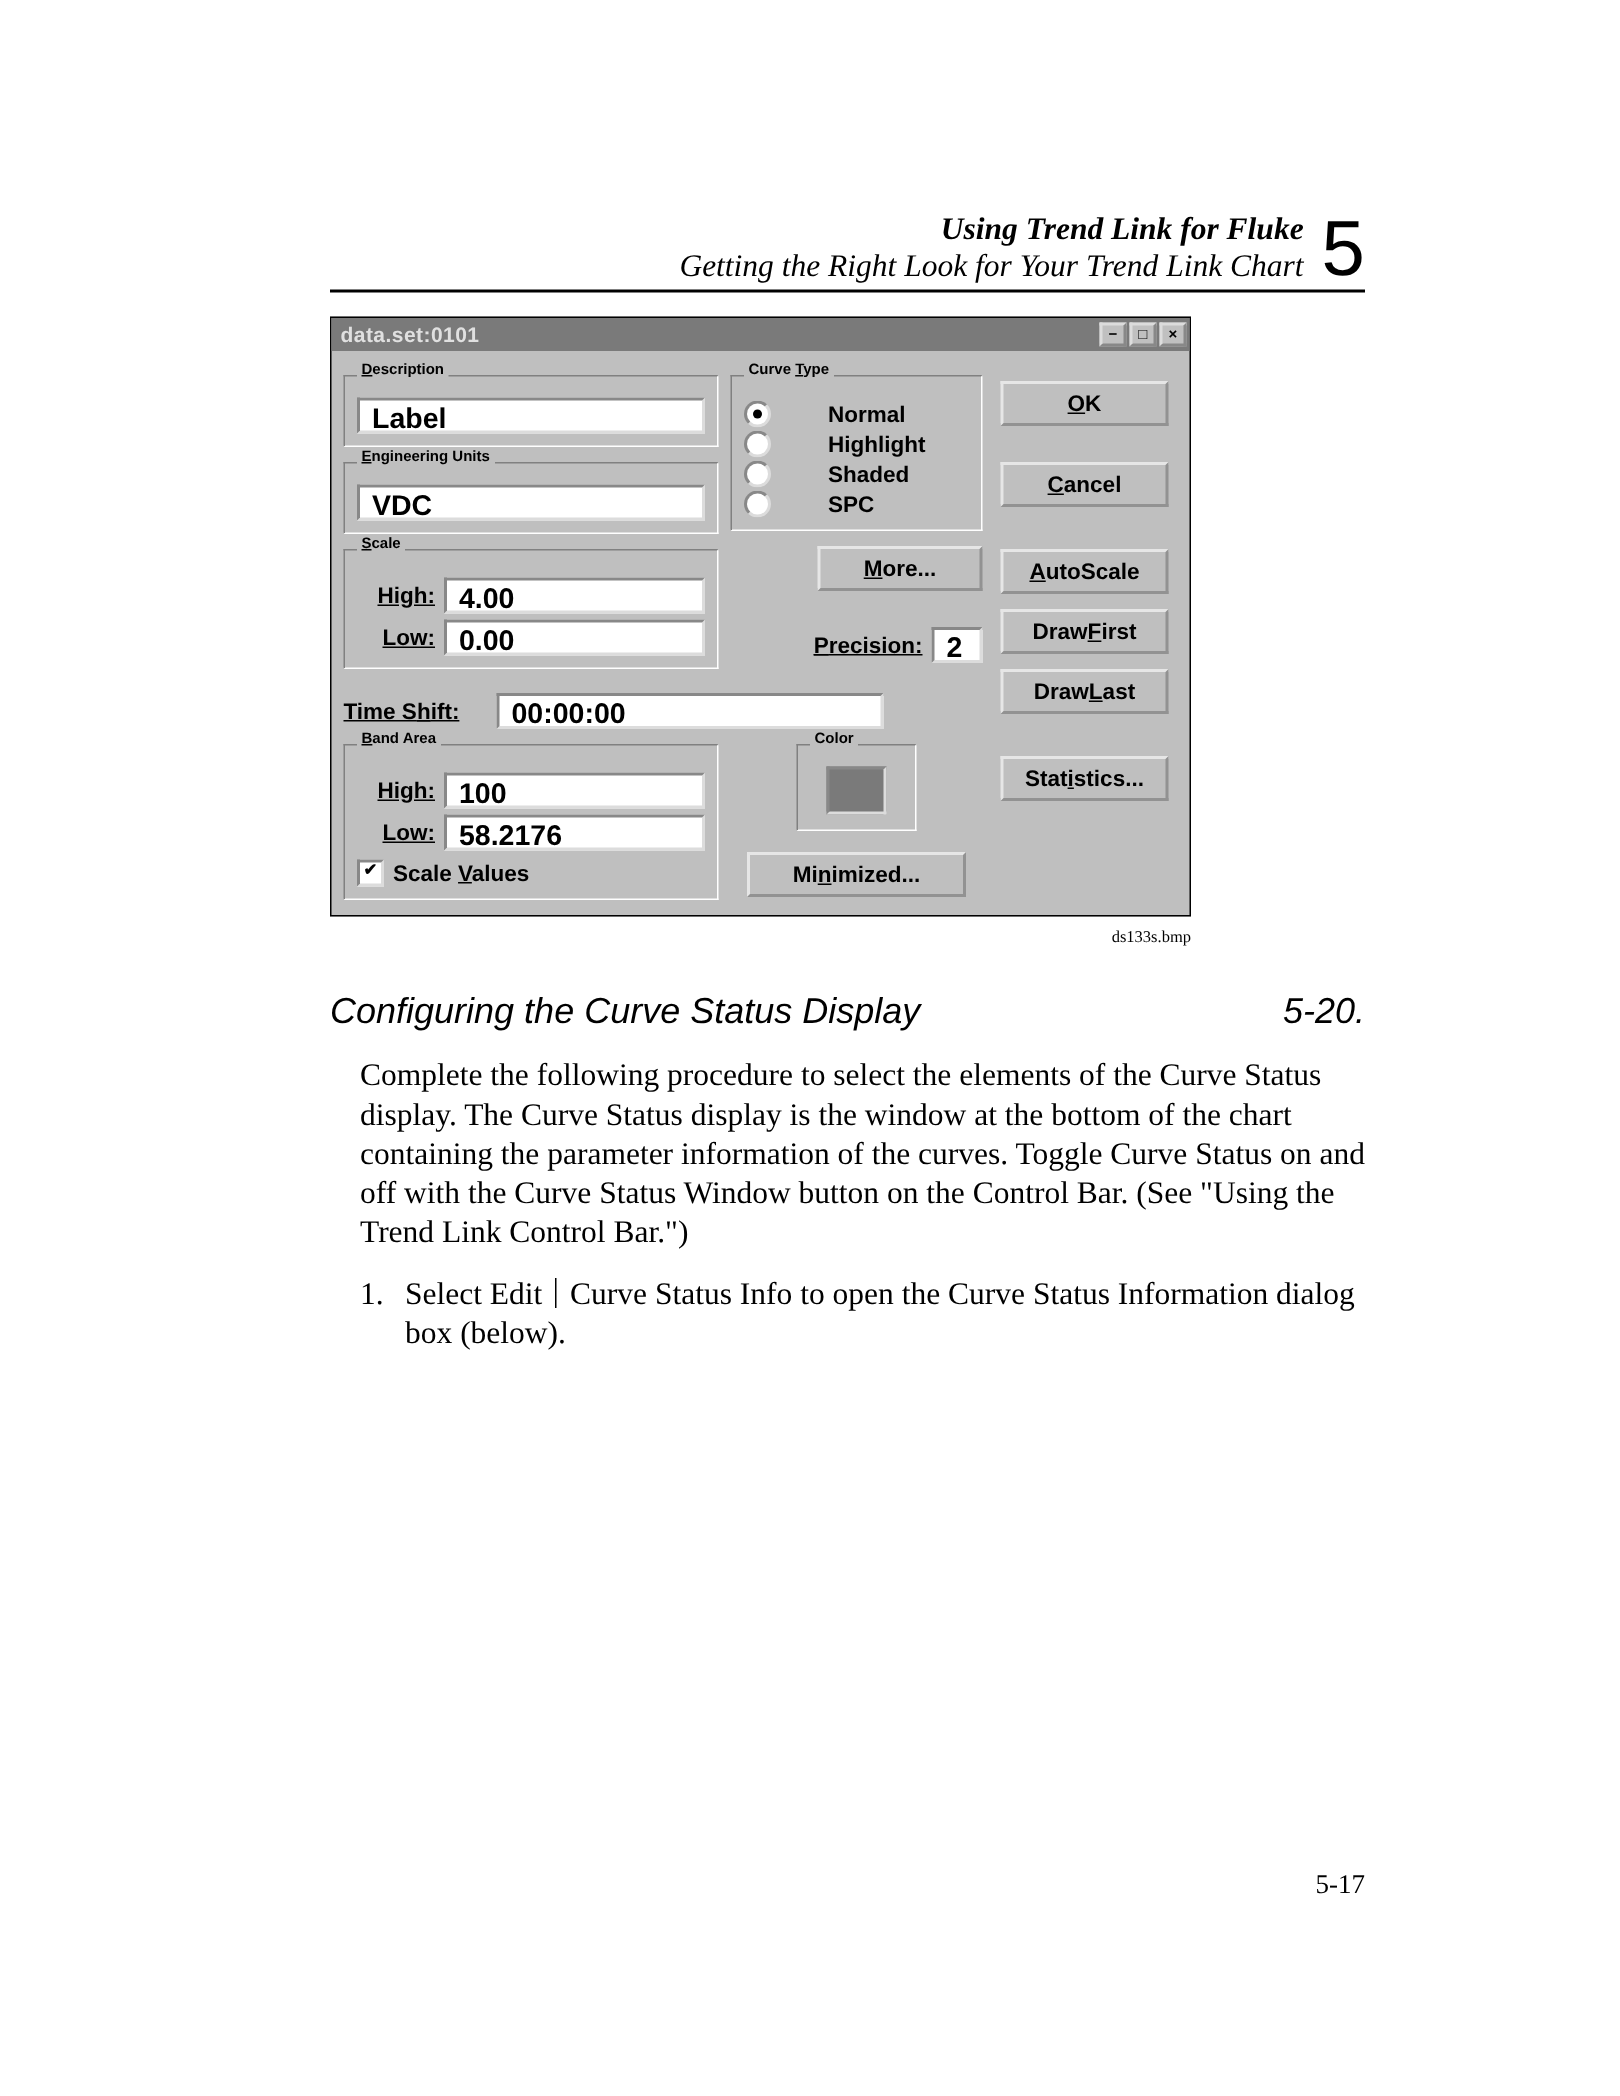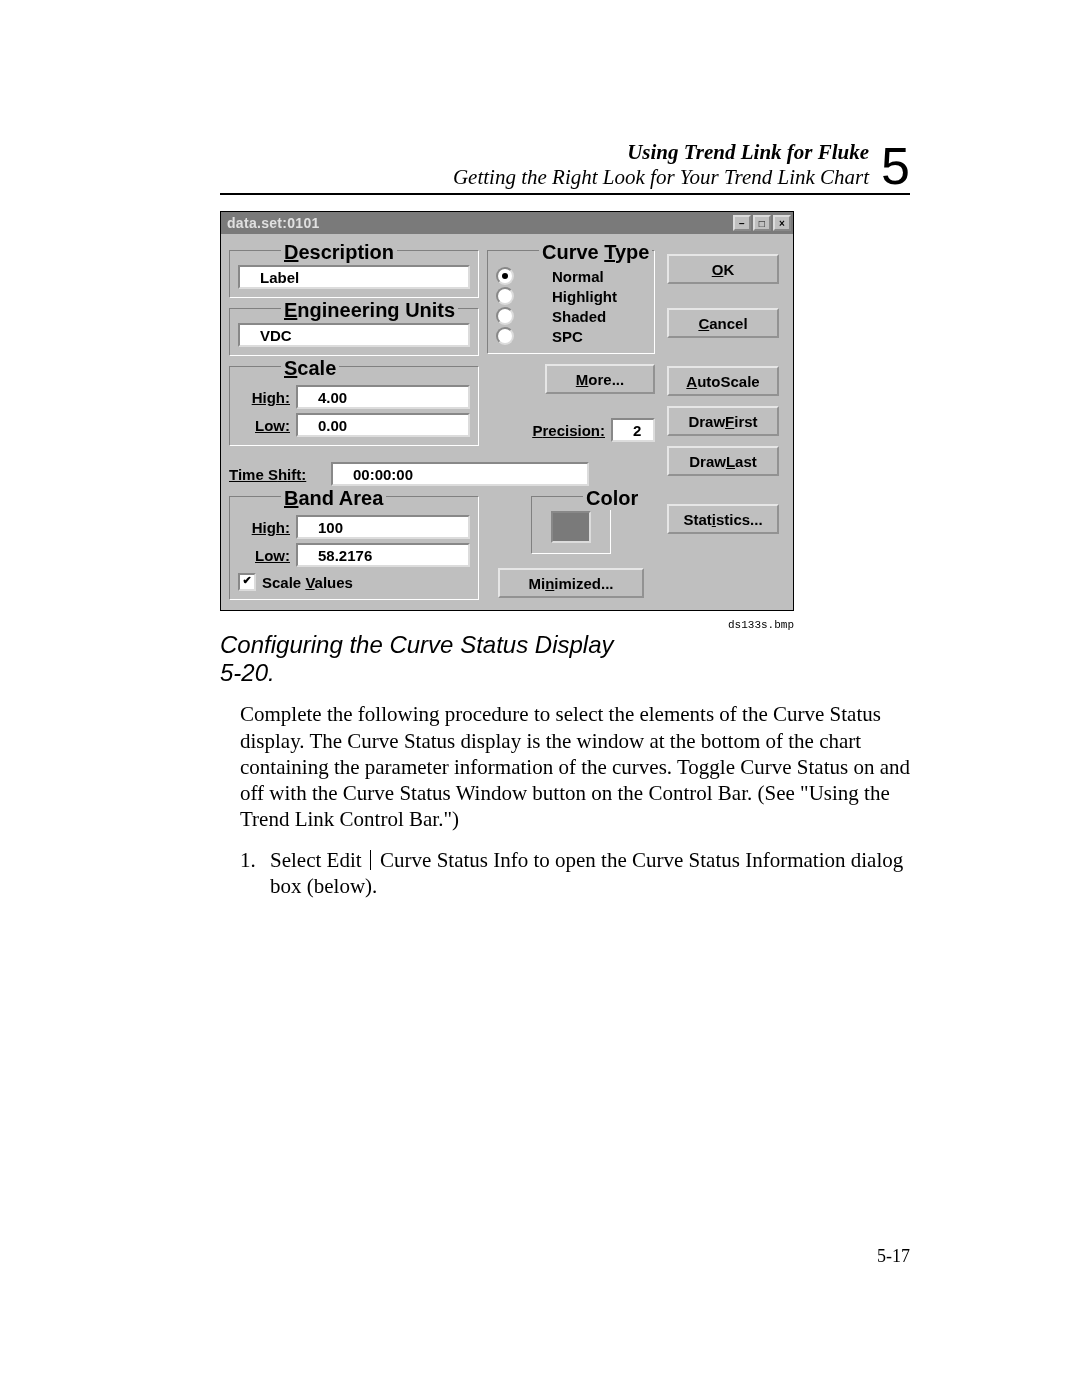--- a/index.html
+++ b/index.html
@@ -95,34 +95,33 @@
     margin-top: 10px;
     padding: 14px 8px 8px 8px;
     box-sizing: border-box;
   }
   .groupbox .legend {
     position: absolute;
     top: -10px; left: 8px;
     background: #bfbfbf;
     padding: 0 3px;
     font-weight: bold;
-    font-size: 20px;
-    margin-left: 43px;
+    font-size: 10px;
   }
   .u { text-decoration: underline; }
 
   .textfield {
     width: 100%;
     height: 24px;
     background: #fff;
     border: 2px inset #dcdcdc;
     box-sizing: border-box;
-    padding: 2px 20px;
-    font-family: Arial, Helvetica, sans-serif;
-    font-size: 15px;
+    padding: 2px 8px;
+    font-family: Arial, Helvetica, sans-serif;
+    font-size: 19px;
     font-weight: bold;
   }
   .row { display: flex; align-items: center; margin-top: 4px; }
   .row .lbl { font-weight: bold; margin-right: 6px; min-width: 52px; text-align: right; text-decoration: underline; }
 
   .radio-row { display: flex; align-items: center; margin: 2px 0; font-weight: bold; gap: 32px; }
   .radio-row .dot {
     width: 14px; height: 14px; border-radius: 50%;
     border: 2px inset #dcdcdc; background: #fff;
     margin-right: 6px; display: inline-flex; align-items: center; justify-content: center;
@@ -154,34 +153,34 @@
   .color-swatch {
     width: 36px; height: 28px;
     border: 2px inset #dcdcdc;
     background: #7a7a7a;
     margin: 4px auto 2px auto;
   }
 
   .small-input { width: 34px; }
 
   .caption-right {
-    font-family: Liberation Mono, monospace;
+    font-family: Liberation Serif, serif;
     font-size: 11px;
     text-align: right;
     margin-top: 8px;
     padding-right: 2px;
   }
 
   
   .section-head {
     display: flex; justify-content: space-between;
+    margin-top: 30px;
     font-style: italic;
     font-size: 24px;
     font-family: Arial, Helvetica, sans-serif;
-    flex-direction: column;
   }
   .paragraph {
     font-size: 21px;
     line-height: 1.25;
     margin-top: 14px;
     padding-left: 20px;
   }
   .list-item {
     font-size: 21px;
     line-height: 1.25;

